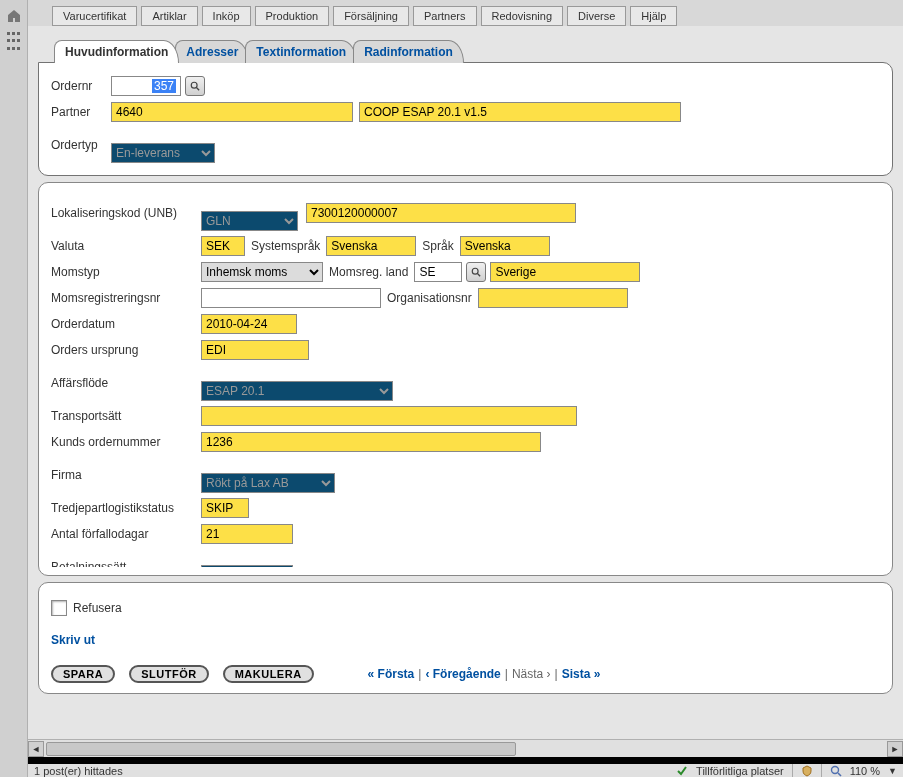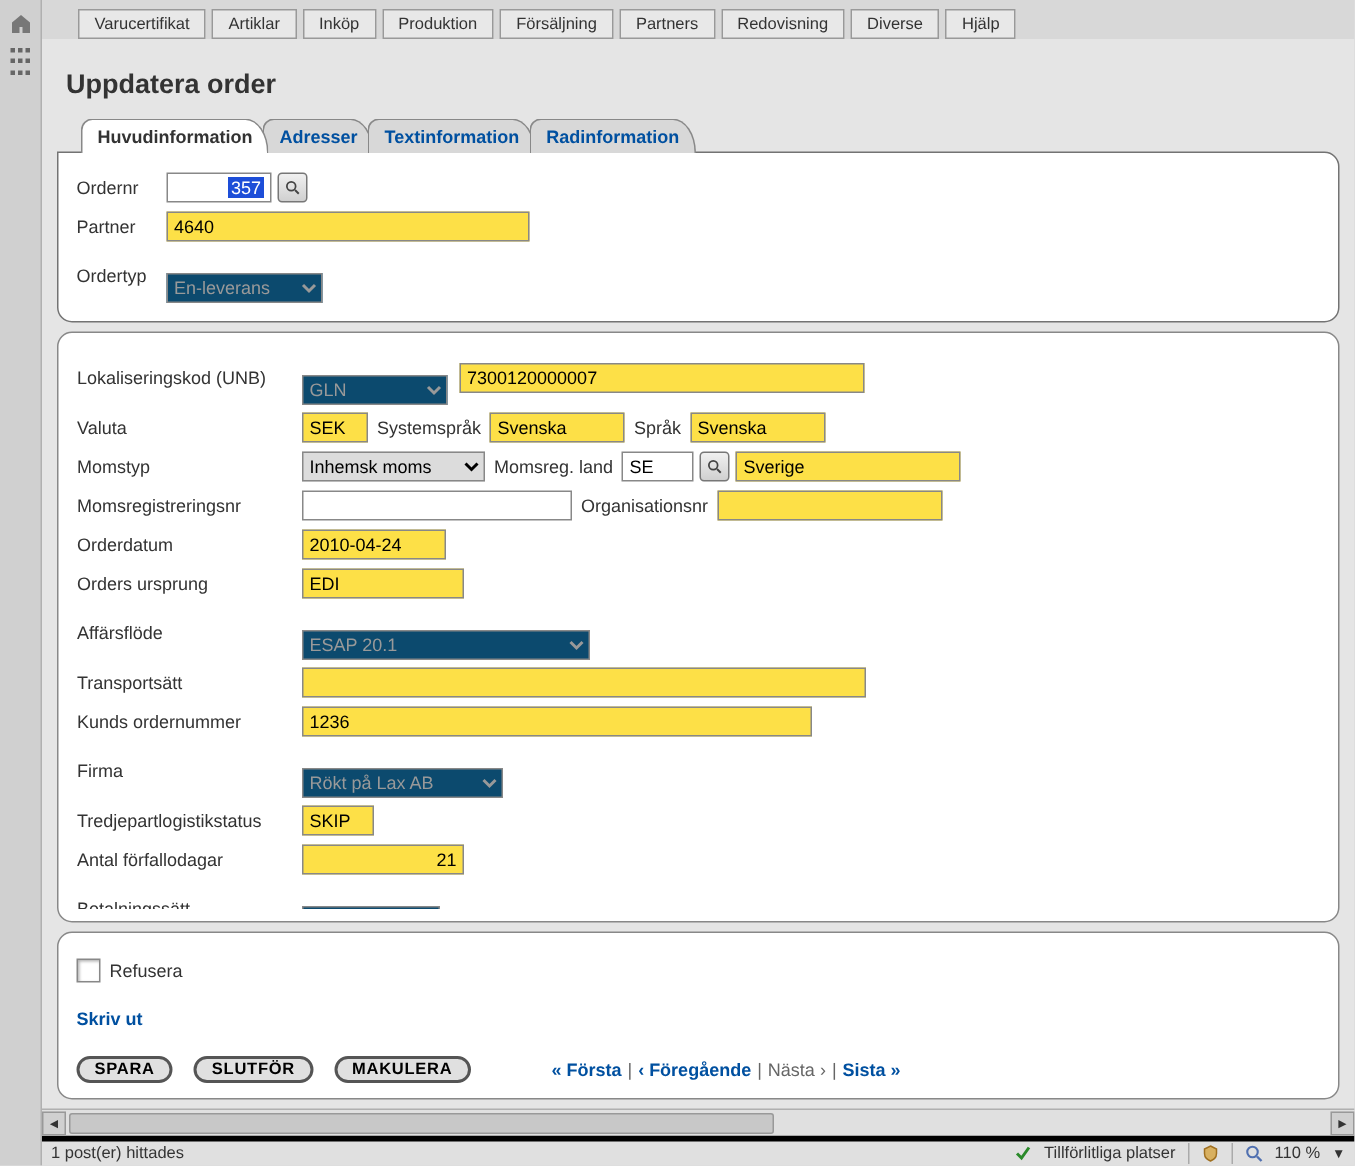--- a/index.html
+++ b/index.html
@@ -37,25 +37,25 @@
 .link { color: #0050a0; font-weight: bold; cursor: pointer; }
 .action-btn { border: 2px solid #555; border-radius: 10px; padding: 1px 10px; font-size: 11px; font-weight: bold; background: #e0e0e0; cursor: pointer; letter-spacing: 0.5px; font-family: inherit; }
 .bottom-panel { background: #fff; border: 1px solid #888; border-radius: 10px; padding: 10px 12px; }
 .nav-row { margin-top: 14px; display: flex; align-items: center; gap: 14px; }
 .pager { display: flex; gap: 4px; margin-left: 40px; }
 .pager span { color: #0050a0; font-weight: bold; }
 .pager .disabled { color: #666; font-weight: normal; }
 .hscroll { height: 18px; background: #e0e0e0; border-top: 1px solid #b0b0b0; position: relative; }
 .hscroll-thumb { position: absolute; left: 18px; width: 470px; top: 2px; height: 14px; background: #c8c8c8; border: 1px solid #999; border-radius: 2px; }
 .hscroll-btn { width: 16px; height: 16px; position: absolute; top: 1px; background: #d0d0d0; border: 1px solid #999; display: flex; align-items: center; justify-content: center; font-size: 9px; }
-.status-bar { height: 20px; background: #e0e0e0; border-top: 4px solid #000000; display: flex; align-items: center; padding: 0 6px; font-size: 11px; justify-content: space-between; }
+.status-bar { height: 20px; background: #e0e0e0; border-top: 7px solid #000000; display: flex; align-items: center; padding: 0 6px; font-size: 11px; justify-content: space-between; }
 .status-right { display: flex; align-items: center; gap: 8px; }
 .mini-icon { width: 12px; height: 12px; display: inline-block; }
 .ordernr-input { width: 70px; text-align: right; }
-.ordernr-input .sel-text { background: #1d4ed8; color: #fff; padding: 0 2px; }
+.ordernr-input .sel-text { background: #3b82f6; color: #fff; padding: 0 2px; }
 .svgicon { vertical-align: middle; }
 </style>
 </head>
 <body>
 
 <div class="app-shell">
   <div class="left-rail">
     <svg class="home-icon svgicon" viewBox="0 0 16 16">
         <path fill="#777" d="M8 2l6 5v7H9v-4H7v4H2V7z"></path>
       </svg>
@@ -78,21 +78,20 @@
       <div class="menu-item">Inköp</div>
       <div class="menu-item">Produktion</div>
       <div class="menu-item">Försäljning</div>
       <div class="menu-item">Partners</div>
       <div class="menu-item">Redovisning</div>
       <div class="menu-item">Diverse</div>
       <div class="menu-item">Hjälp</div>
     </div>
 
     <div class="page">
-      <div class="page-title">Uppdatera order</div>
 
       <div class="tab-bar">
         <div class="tab active">Huvudinformation</div>
         <div class="tab inactive">Adresser</div>
         <div class="tab inactive">Textinformation</div>
         <div class="tab inactive">Radinformation</div>
       </div>
 
       <div class="panel first">
         <div class="row">
@@ -101,20 +100,21 @@
           <button class="icon-btn" style="margin-left:4px">
             <svg class="mag" viewBox="0 0 12 12">
                 <circle cx="5" cy="5" r="3.5" fill="none" stroke="#444" stroke-width="1.4"></circle>
                 <line x1="8" y1="8" x2="11" y2="11" stroke="#444" stroke-width="1.6"></line>
               </svg>
           </button>
         </div>
         <div class="row">
           <div class="lbl" style="width:60px">Partner</div>
           <input class="tx" style="width: 242px;" value="4640">
+          <input class="tx" style="width: 322px; margin-left: 6px;" value="COOP ESAP 20.1 v1.5">
         </div>
         <div class="row">
           <div class="lbl" style="width:60px">Ordertyp</div>
           <select class="sel readonly" style="width:104px"><option>En-leverans</option></select>
         </div>
       </div>
 
       <div class="scroll-body">
        <div class="scroll-inner">
         <div class="row">
@@ -172,21 +172,21 @@
         <div class="row">
           <div class="lbl wide">Firma</div>
           <select class="sel readonly" style="width:134px"><option>Rökt på Lax AB</option></select>
         </div>
         <div class="row">
           <div class="lbl wide">Tredjepartlogistikstatus</div>
           <input class="tx" style="width: 48px;" value="SKIP">
         </div>
         <div class="row">
           <div class="lbl wide">Antal förfallodagar</div>
-          <input class="tx" style="width: 108px; text-align: right;" value="21">
+          <input class="tx" style="width: 92px; text-align: left;" value="21">
         </div>
         <div class="row">
           <div class="lbl wide">Betalningssätt</div>
           <select class="sel readonly" style="width:92px"><option></option></select>
         </div>
         <div class="row">
           <div class="lbl wide">Betalningsvillkor</div>
           <input class="tx" style="width: 342px;" value="{payment_days} dagar. Ev anmärkningar på denna fa">
         </div>
        </div>

